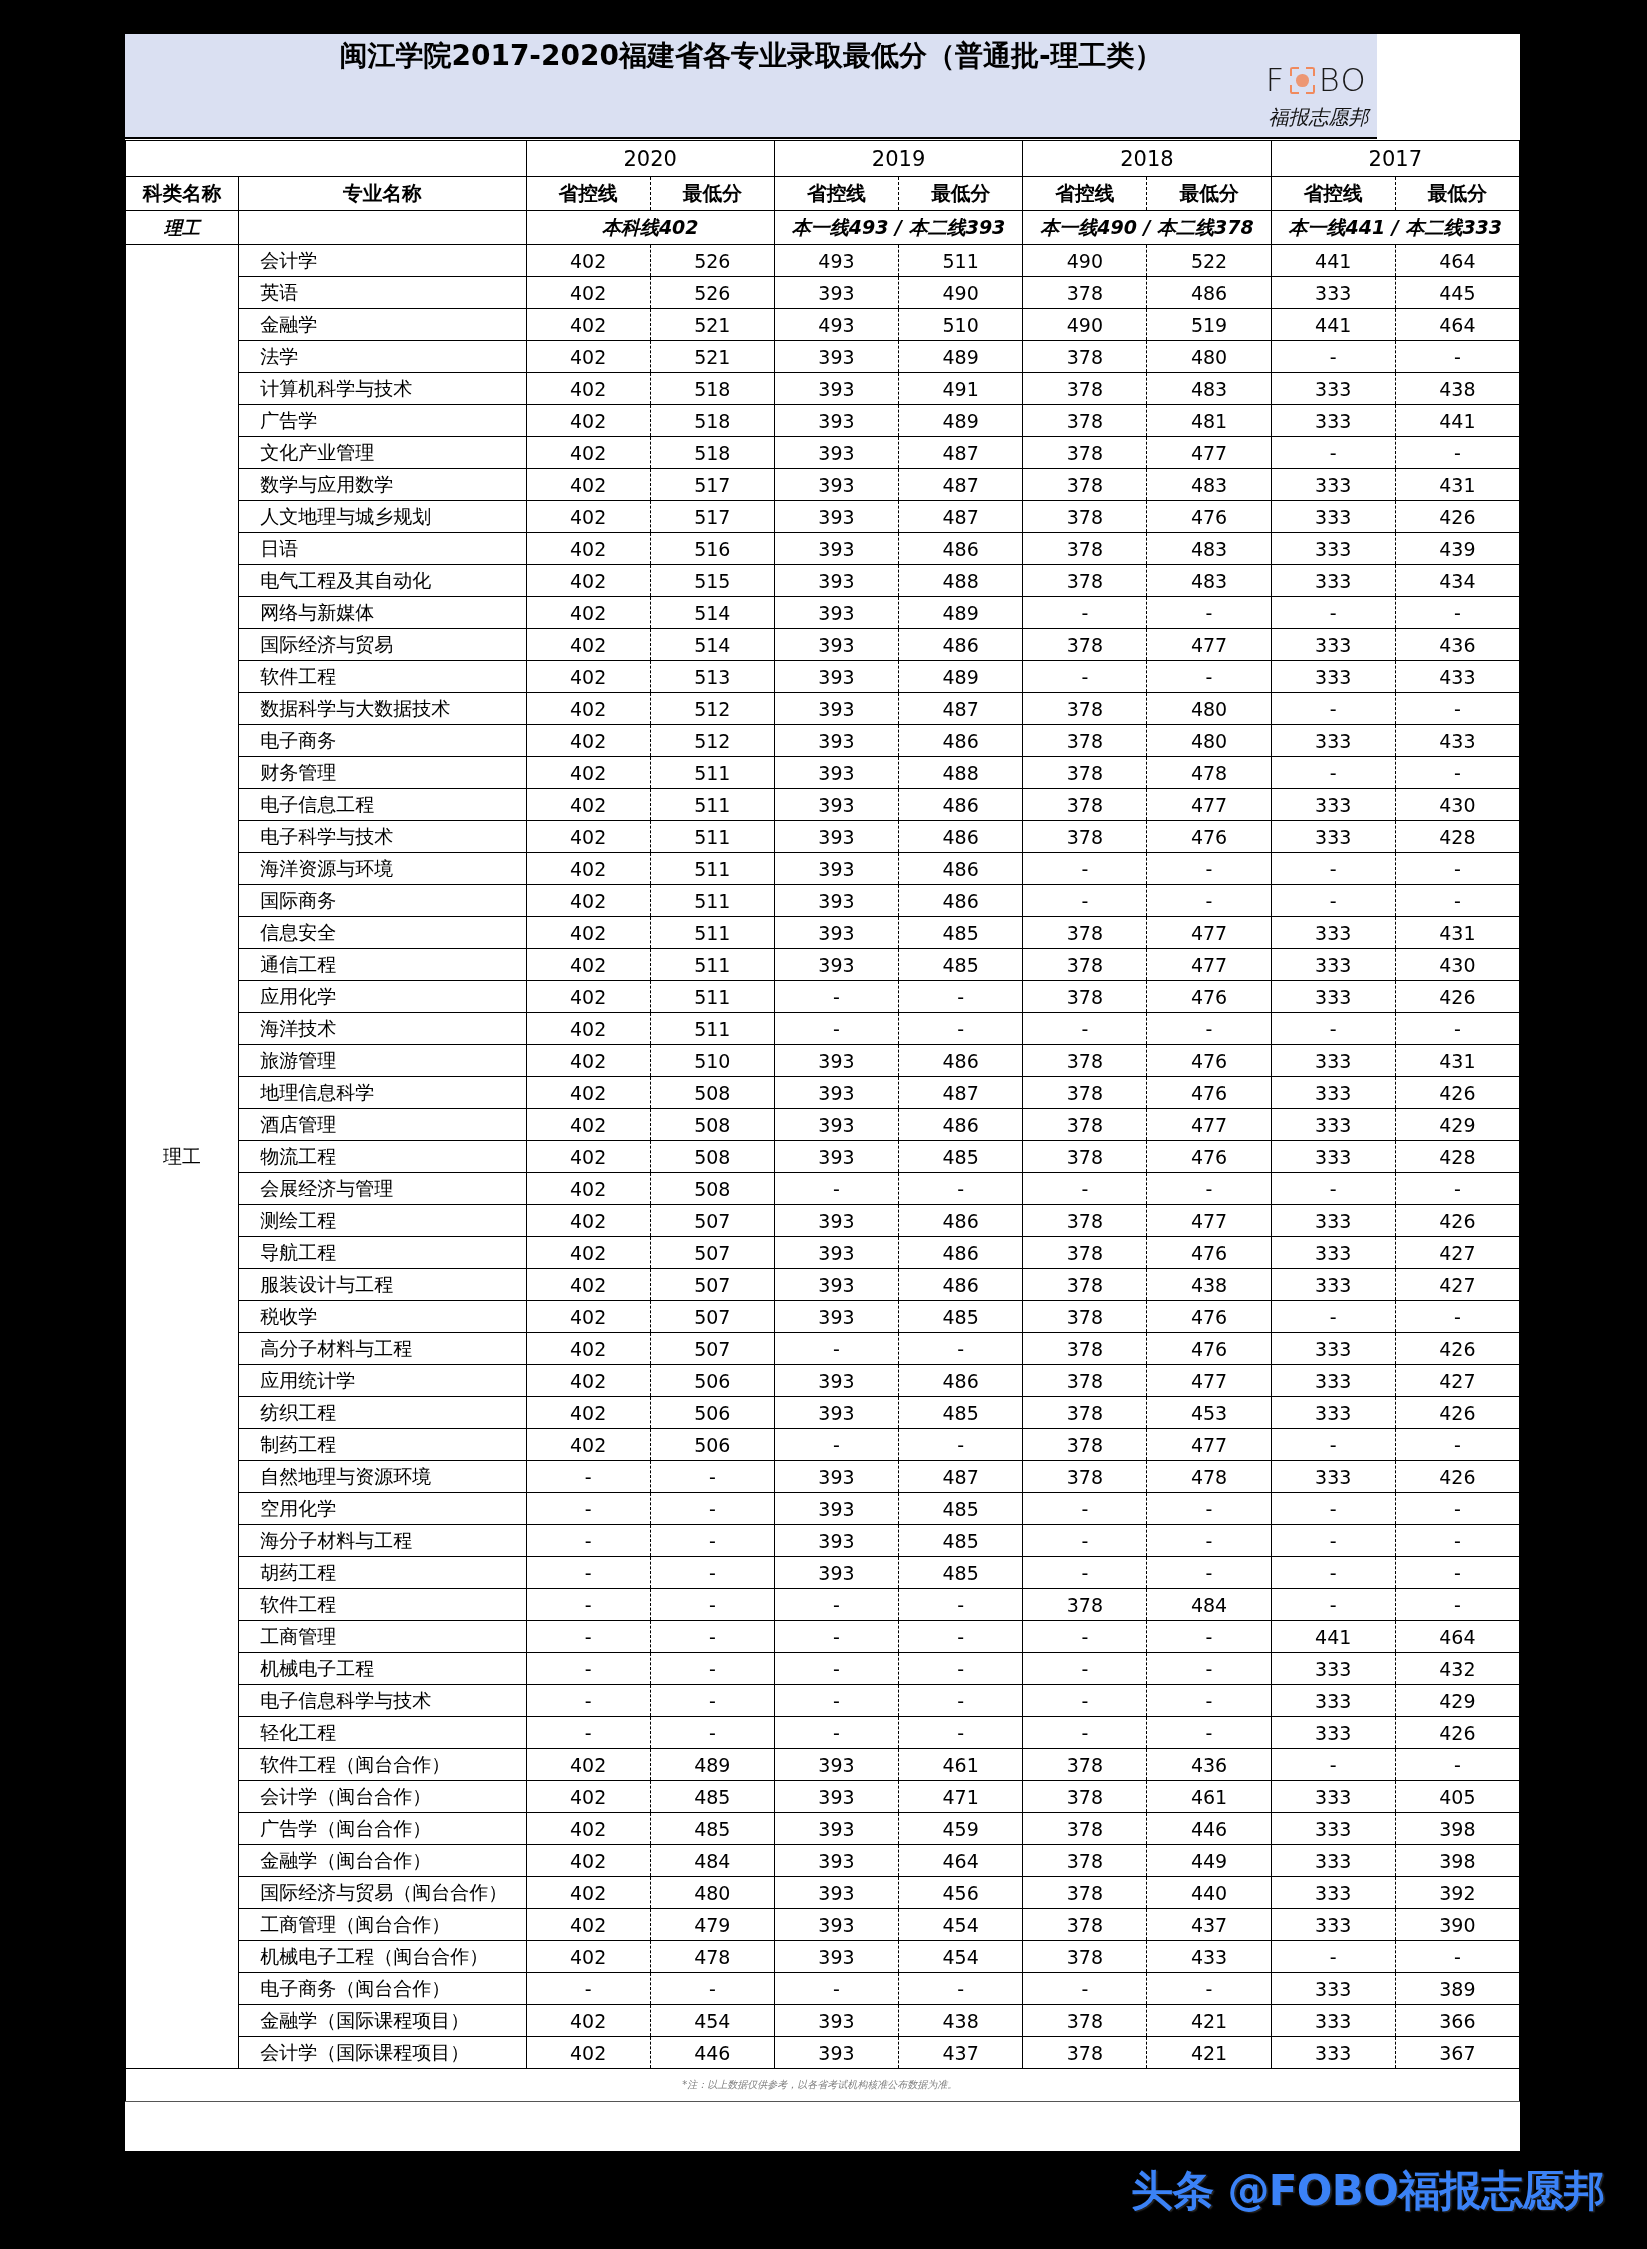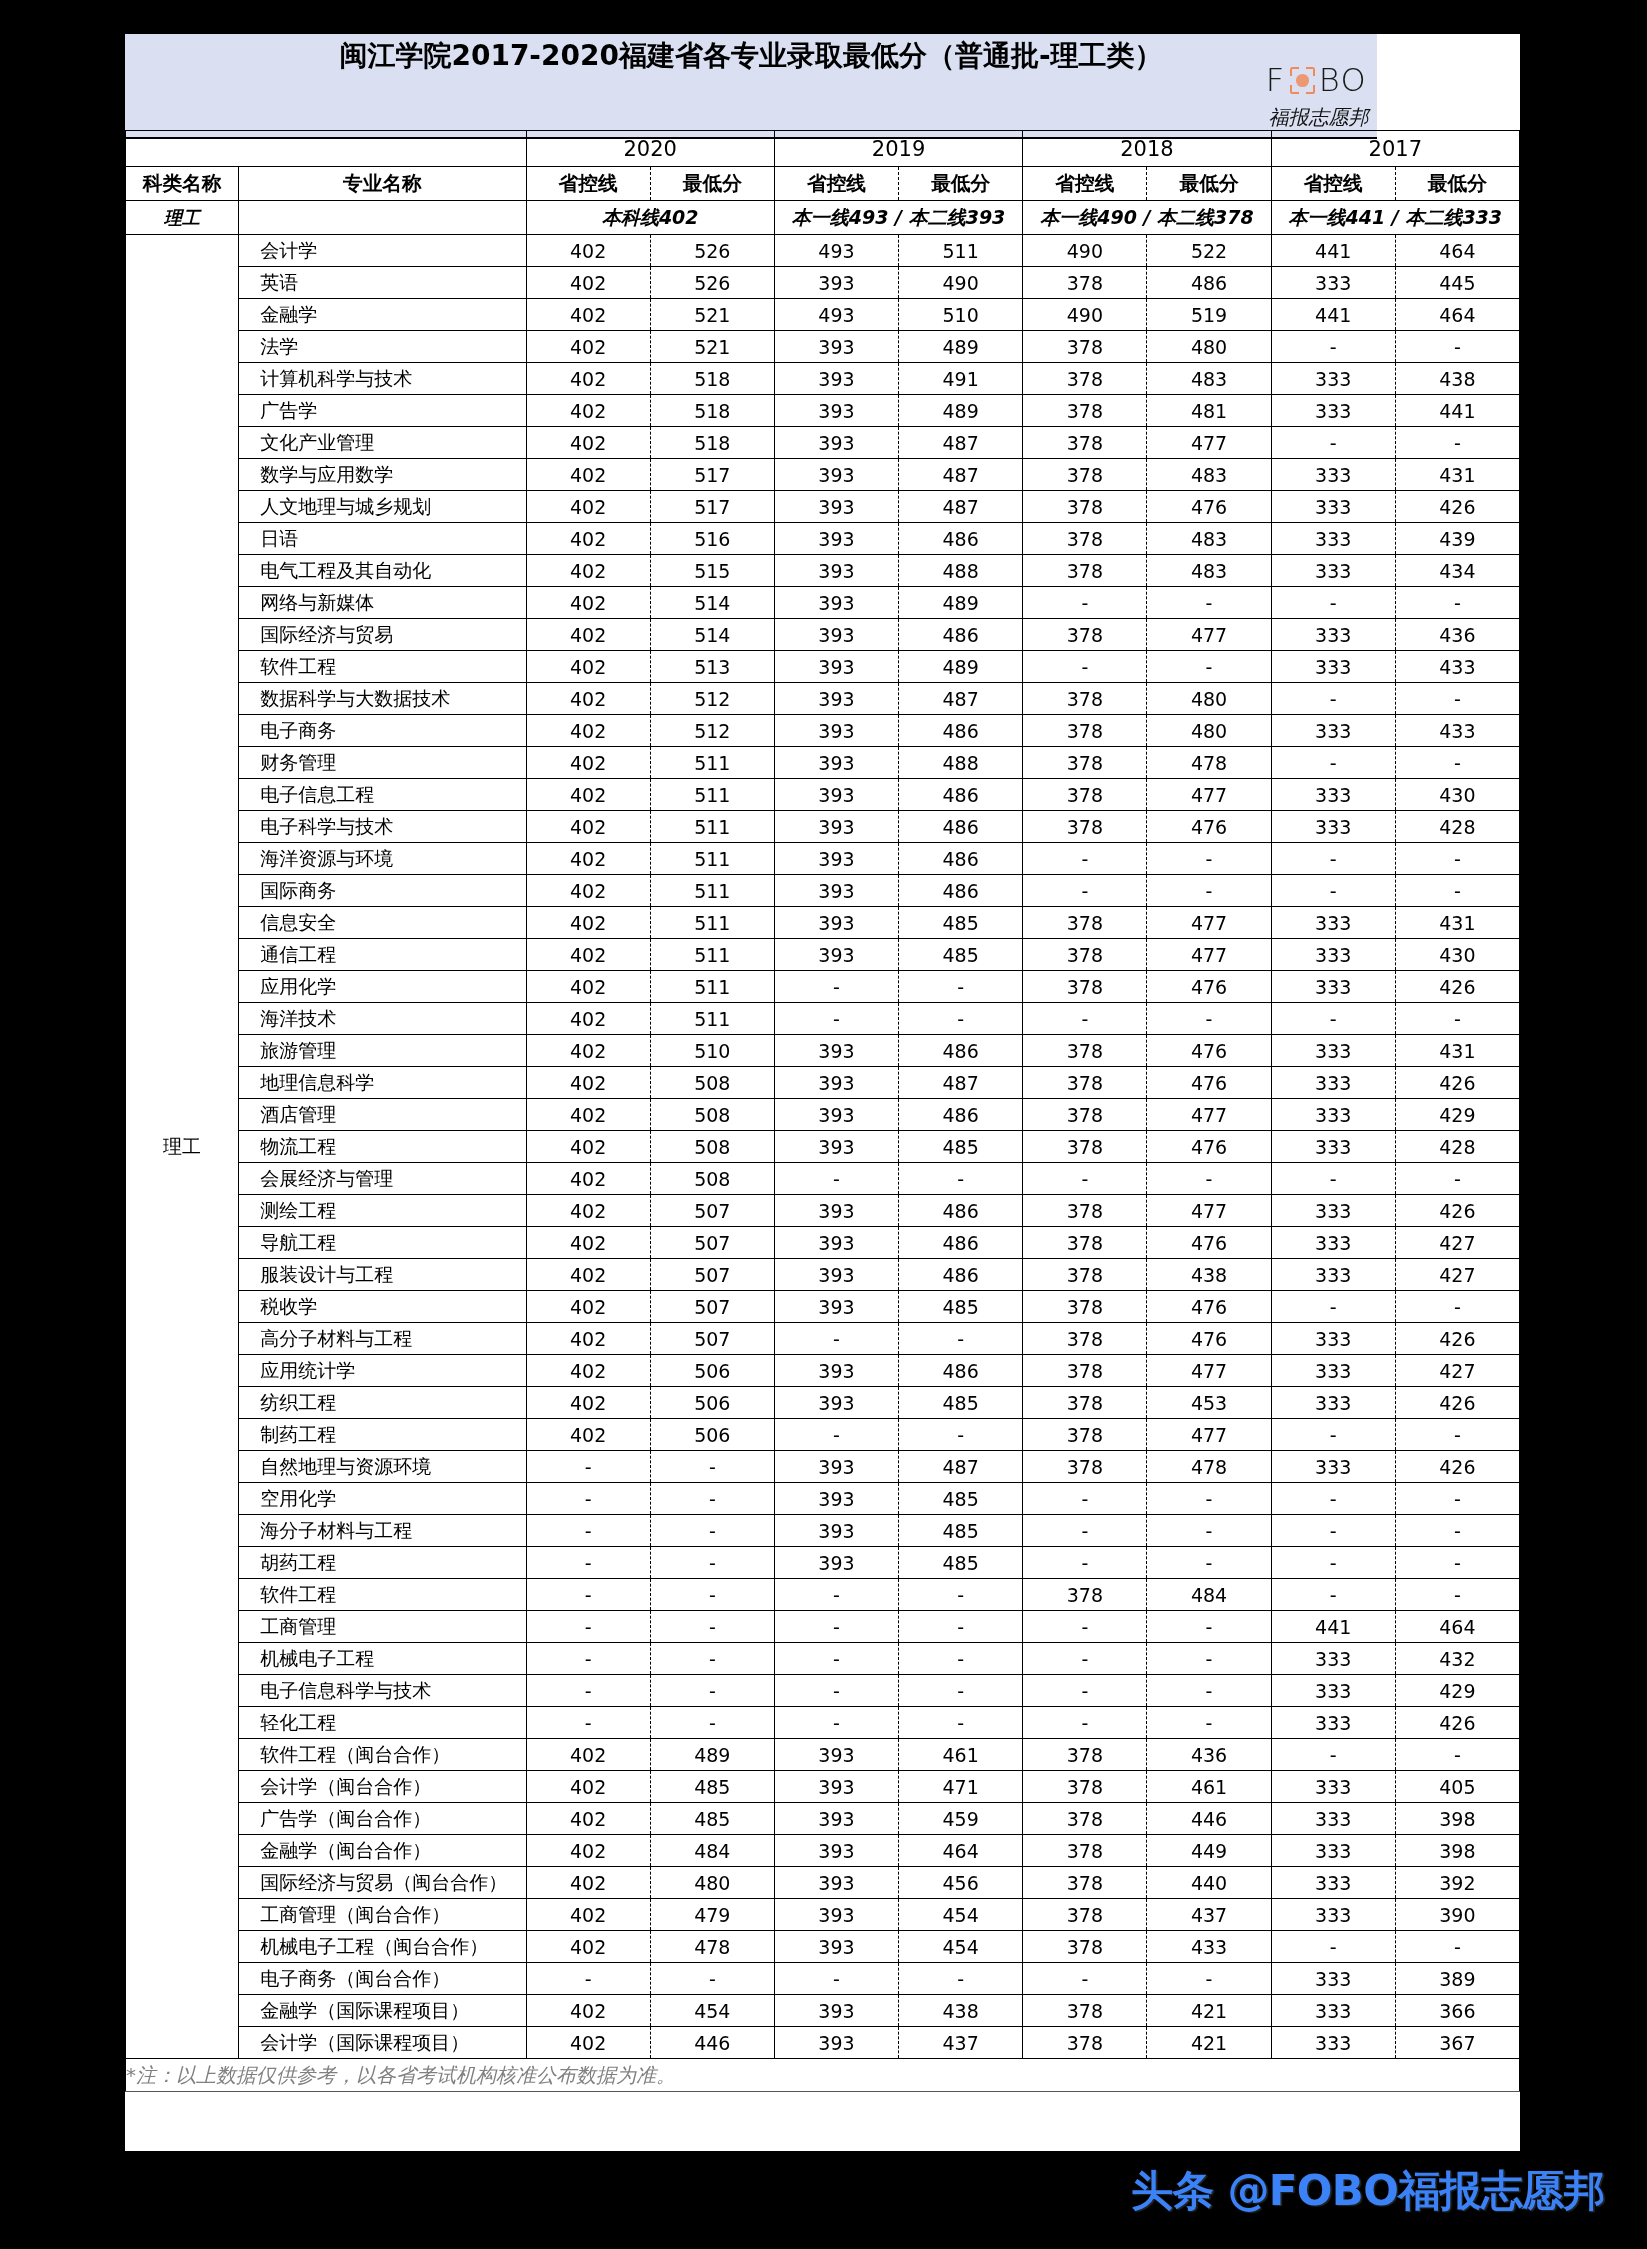--- a/index.html
+++ b/index.html
@@ -34,38 +34,38 @@
   .logo .mark .tl { left:0; top:0; border-left-width:2.1px; border-top-width:2.1px; border-top-left-radius:2.8px; }
   .logo .mark .tr { right:0; top:0; border-right-width:2.1px; border-top-width:2.1px; border-top-right-radius:2.8px; }
   .logo .mark .bl { left:0; bottom:0; border-left-width:2.1px; border-bottom-width:2.1px; border-bottom-left-radius:2.8px; }
   .logo .mark .br { right:0; bottom:0; border-right-width:2.1px; border-bottom-width:2.1px; border-bottom-right-radius:2.8px; }
   .logo .mark .dot { position:absolute; left:6.3px; top:7px; width:12.6px; height:12.6px; border-radius:50%; background:#f08a5d; opacity:.85; }
   .logo-sub {
     position:absolute; right:8.4px; top:70px; font-size:20px; font-style:italic; color:#111; white-space:nowrap;margin-left:36px;
   }
 
   table.grid {
-    position:absolute; left:0; top:96px; width:1395px; border-collapse:collapse; table-layout:fixed;
+    position:absolute; left:0; top:106px; width:1395px; border-collapse:collapse; table-layout:fixed;
   }
   table.grid td {
     border:1.4px solid #000; padding:0; text-align:center; vertical-align:middle;
     white-space:nowrap; overflow:hidden; box-sizing:border-box;
   }
   table.grid td.dl { border-right:1.1px dashed #000; }
   table.grid td.dr { border-left:1.1px dashed #000; }
   tr.year-row td { height:36px; font-size:21px; }
   tr.year-row td.blank { border-right:1.4px solid #000; }
   tr.head-row td { height:34px; font-size:19.7px; font-weight:bold; }
   tr.line-row td { height:34px; font-size:19px; font-weight:bold; font-style:italic; }
   tr.line-row td.cat { font-size:18px; }
   tr.data-row td { height:32px; font-size:19px; }
   tr.data-row td.major { text-align:left; padding-left:21px; font-size:19px; }
   td.catcell { font-size:19px; }
   tr.note-row td {
-    height:33px; text-align:left; padding-right:5.6px; font-size:20px; font-style:italic; color:#808080;
+    height:33px; text-align:center; padding-right:5.6px; font-size:10px; font-style:italic; color:#808080;
     border-bottom:1.4px solid #555;
   }
   .watermark {
     position:absolute; left:1131px; top:2163px; font-size:42px; font-weight:bold; color:#3b82f6;
     white-space:nowrap; letter-spacing:-0.7px;
     text-shadow:0 0 2.1px #000, 1.4px 1.4px 1.4px #333;
   }
 </style>
 </head>
 <body>

